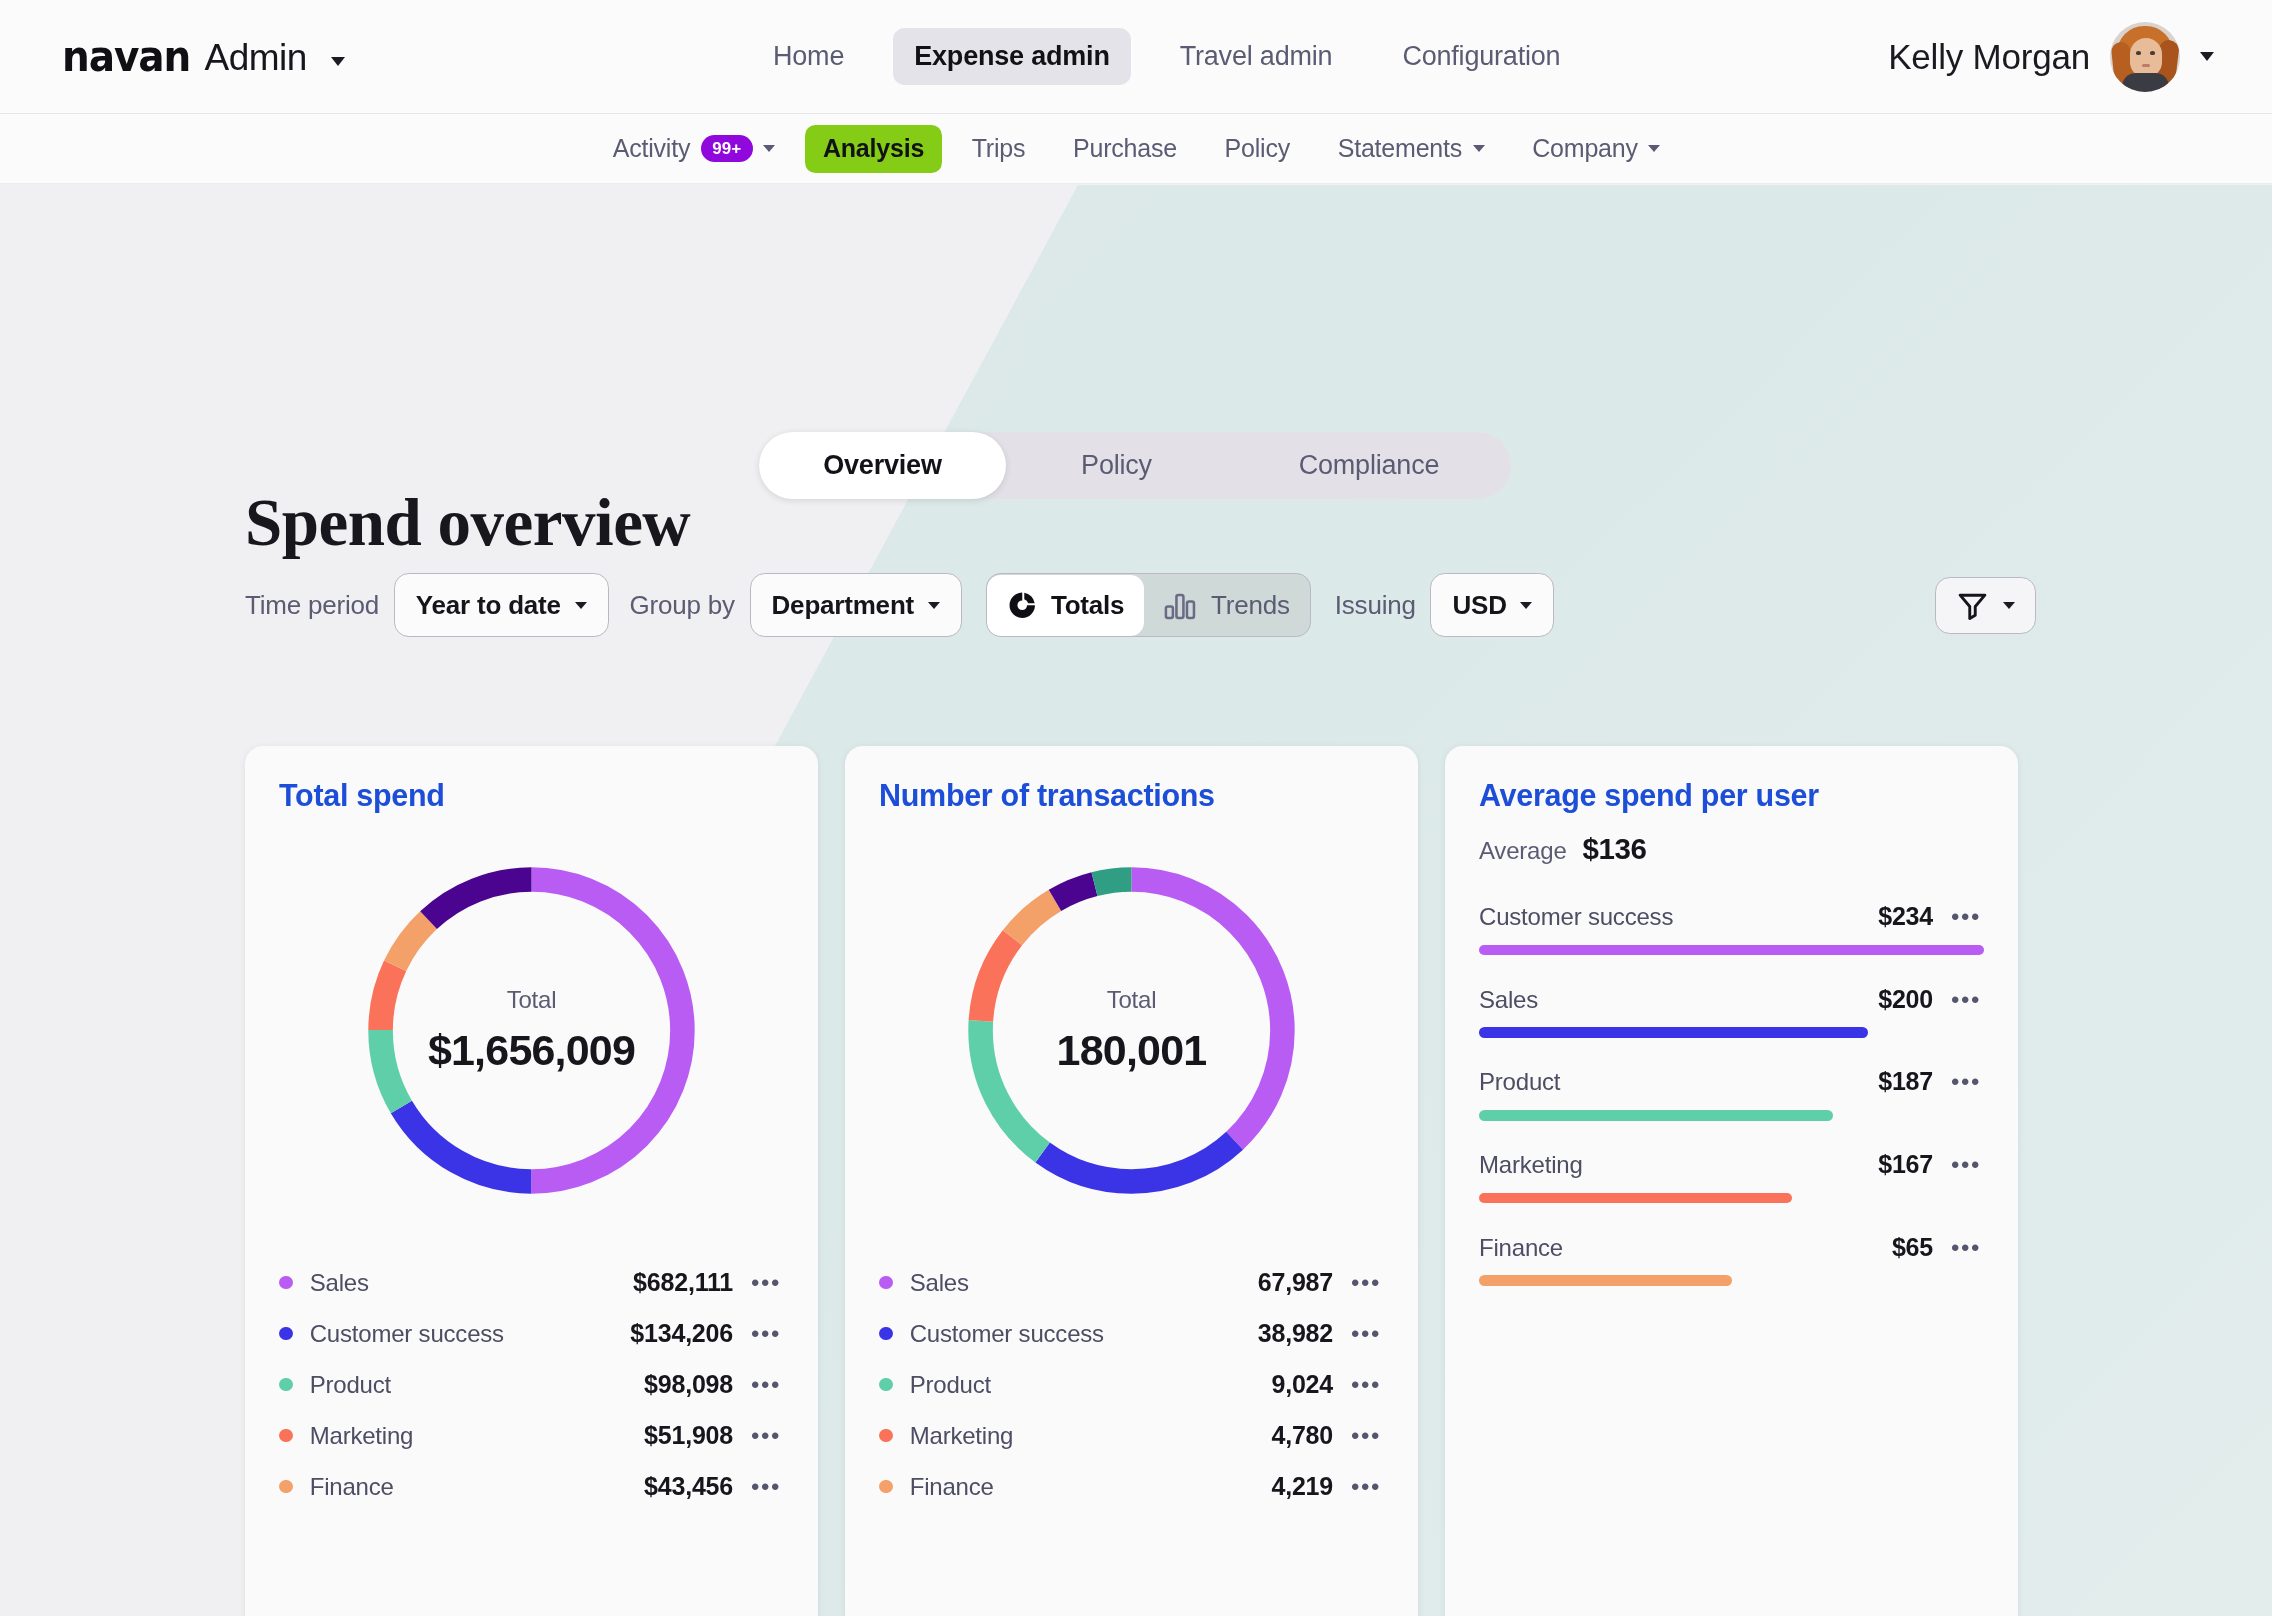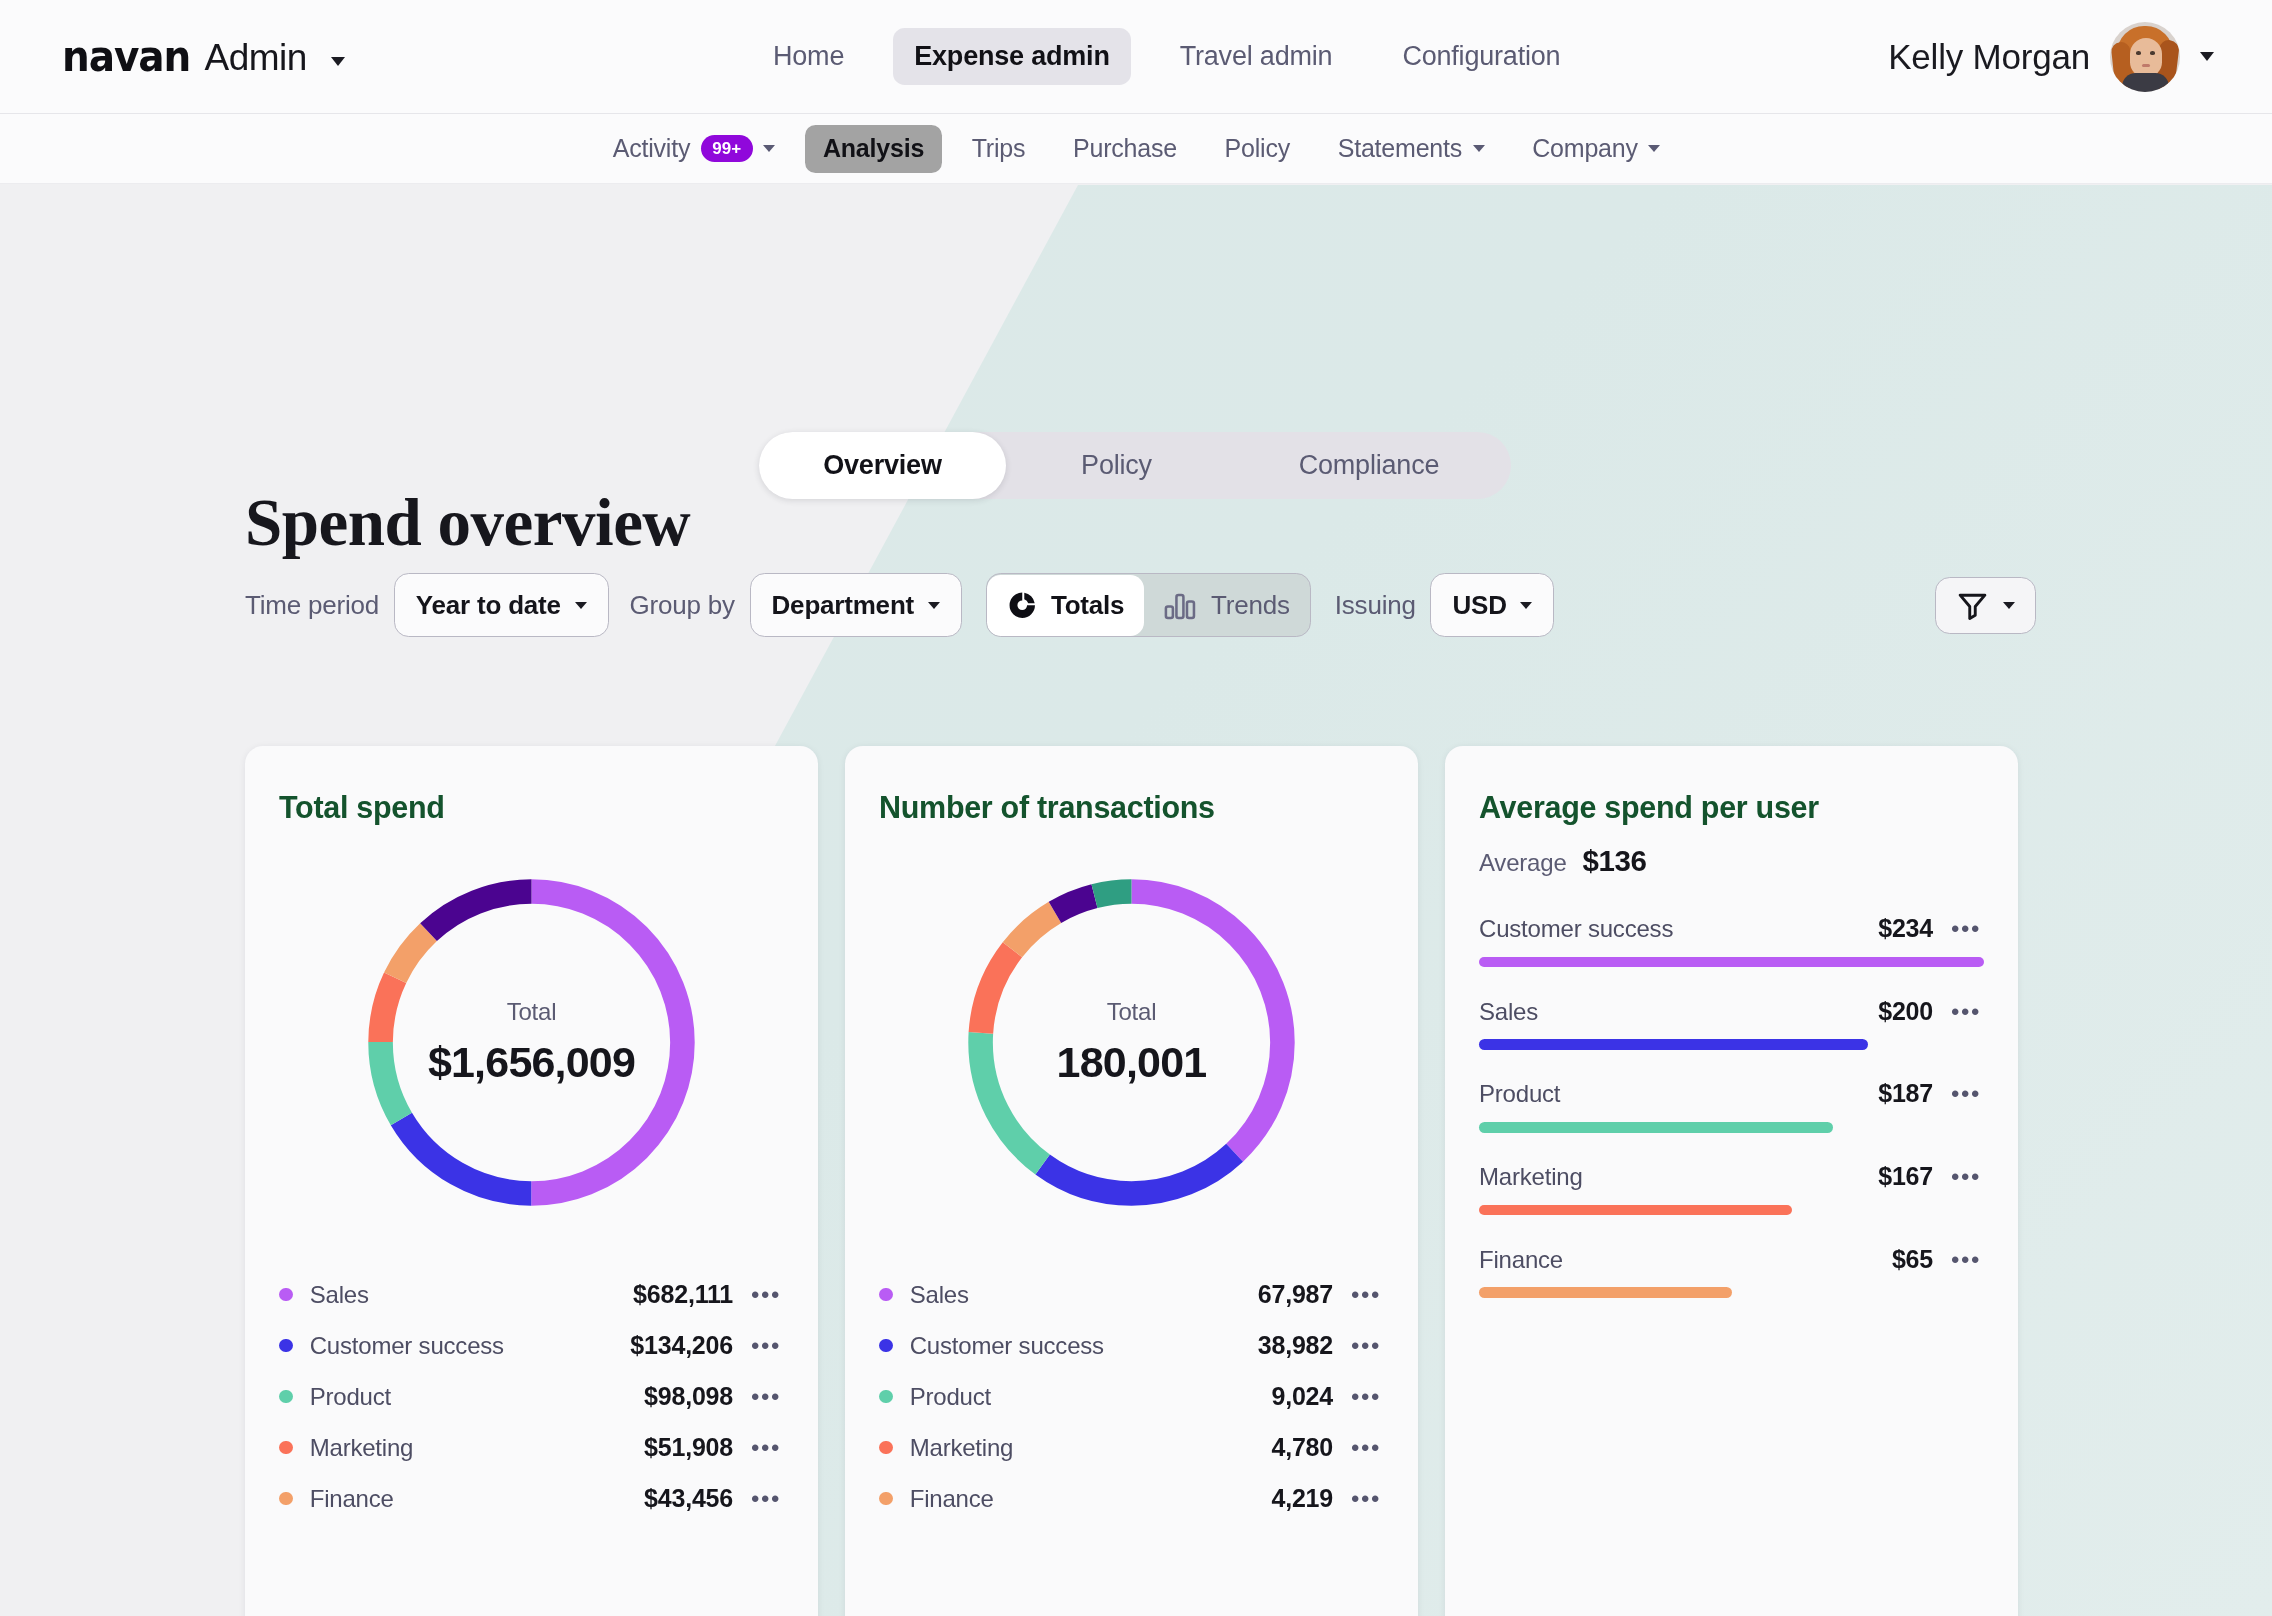--- a/index.html
+++ b/index.html
@@ -101,21 +101,21 @@
     position: relative; z-index: 5;
     height: 70px; width: 2273px; background: #fbfbfc;
     display: flex; align-items: center; justify-content: center; gap: 0;
     border-bottom: 0.5px solid #ececeF;
   }
   .subnav .s-item {
     font-size: 25px; color: #5b5b73; padding: 9.5px 18px; border-radius: 10.5px;
     display: flex; align-items: center; gap: 10.5px; white-space: nowrap;
     letter-spacing: -0.2px;
   }
-  .subnav .s-item.active { background: #a3a3a3; color: #111116; font-weight: 700; }
+  .subnav .s-item.active { background: #84cc16; color: #111116; font-weight: 700; }
   .badge {
     background: #9008db; color: #fff; font-size: 17px; font-weight: 700;
     border-radius: 21px; padding: 4.7px 11.6px; line-height: 1;
     letter-spacing: 0px;
   }
   .subnav .s-gap { width: 11.6px; }
 
   
   .content { position: relative; z-index: 2; }
 
@@ -178,21 +178,21 @@
   .cards {
     position: absolute; left: 245px; top: 562px;
     display: flex; gap: 27px;
   }
   .card {
     background: #fafafb; border-radius: 18px; width: 573px; height: 1000px;
     box-shadow: 0 1.1px 7.4px rgba(30,30,50,0.07); position: relative;
     padding: 32px 34px;
   }
   .card-title {
-    font-size: 30.5px; font-weight: 700; color: #14532d; letter-spacing: -0.3px; margin-top: 12px;
+    font-size: 30.5px; font-weight: 700; color: #1d4ed8; letter-spacing: -0.3px;
   }
 
   .donut-wrap { margin-top: 42px; display: flex; justify-content: center; }
   .donut { position: relative; width: 351px; height: 351px; }
   .donut svg { display: block; }
   .donut .center {
     position: absolute; inset: 0; display: flex; flex-direction: column;
     align-items: center; justify-content: center; gap: 11.6px;
   }
   .donut .c-label { font-size: 24px; color: #5b5b73; letter-spacing: -0.2px; }

